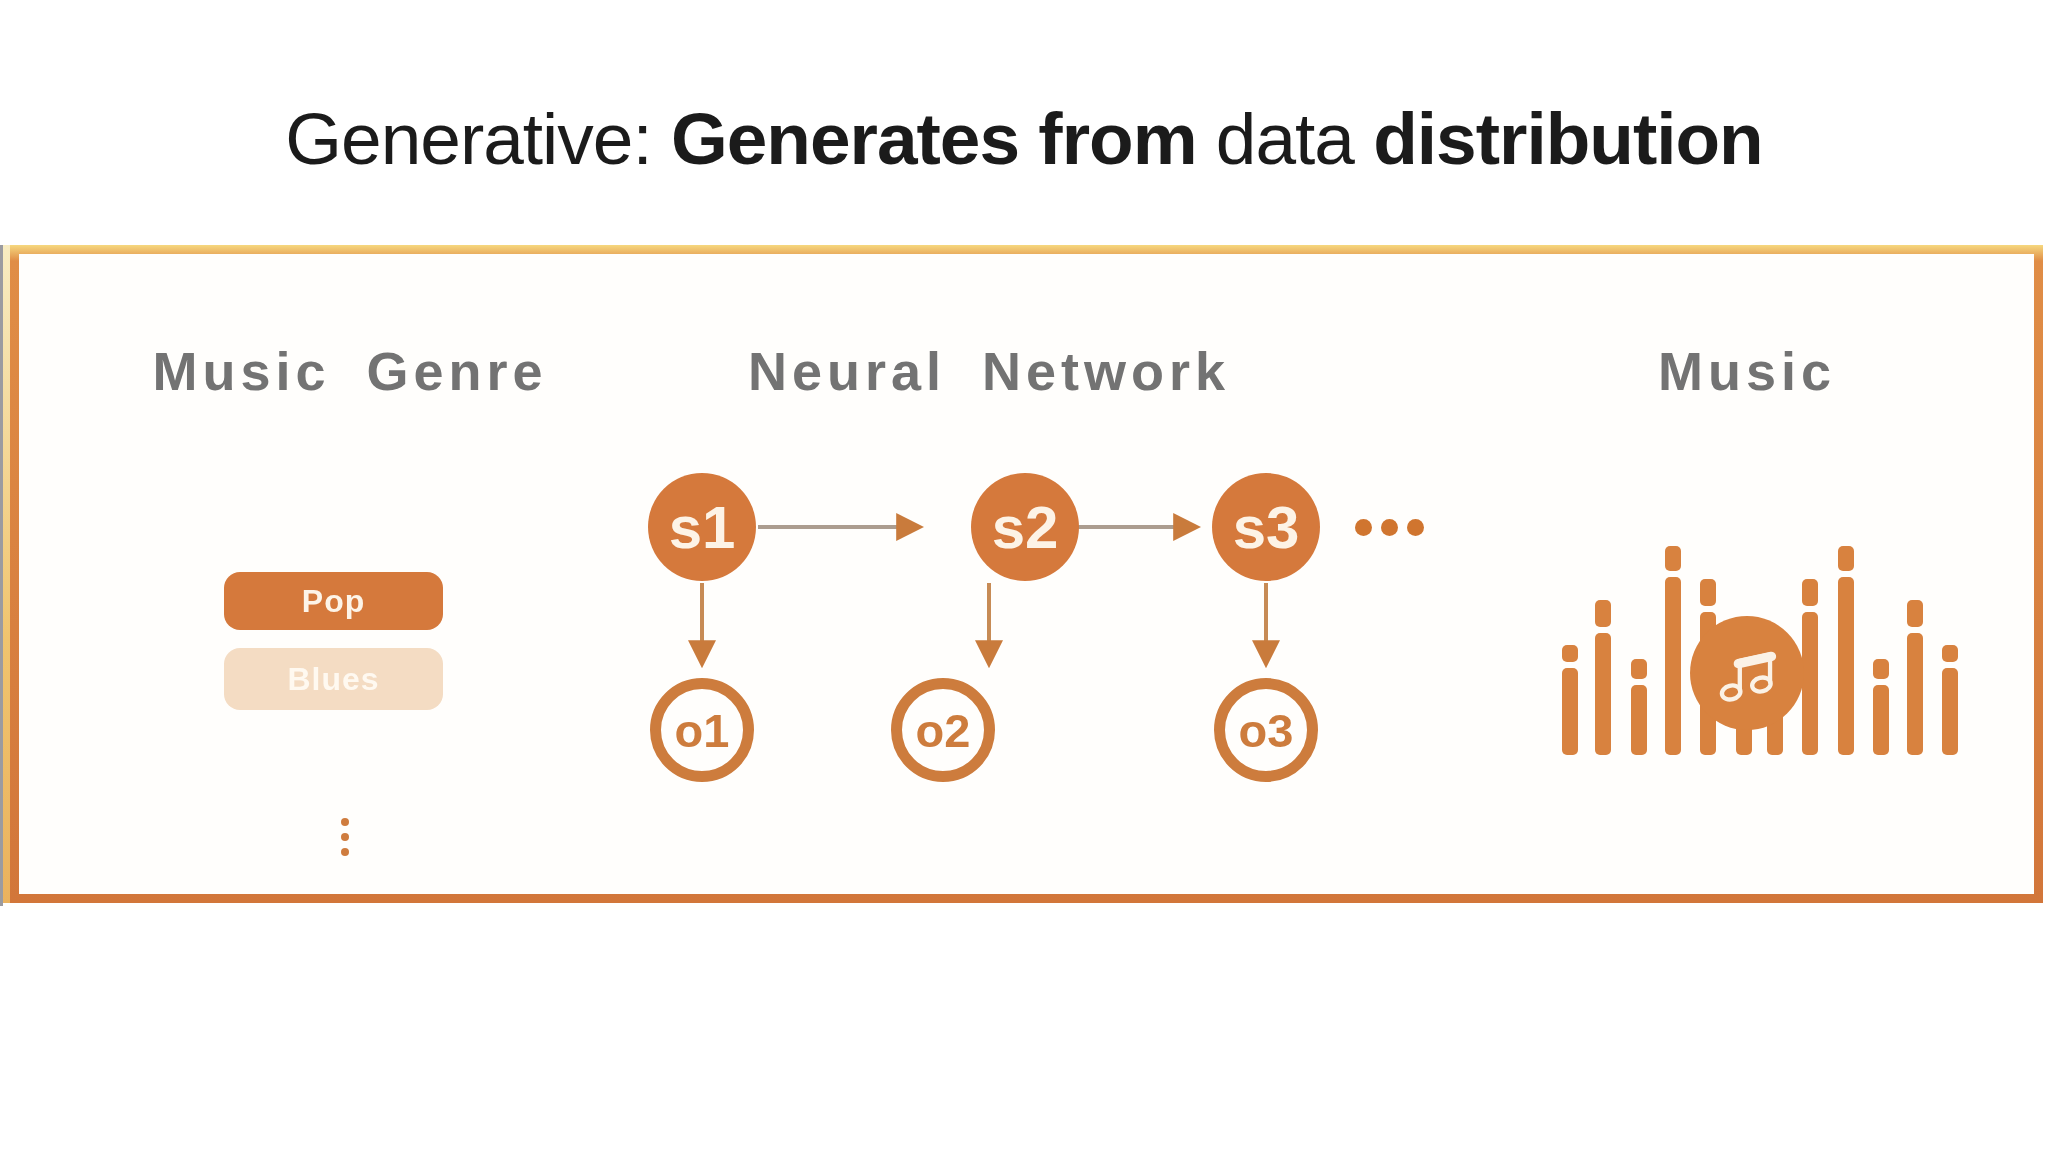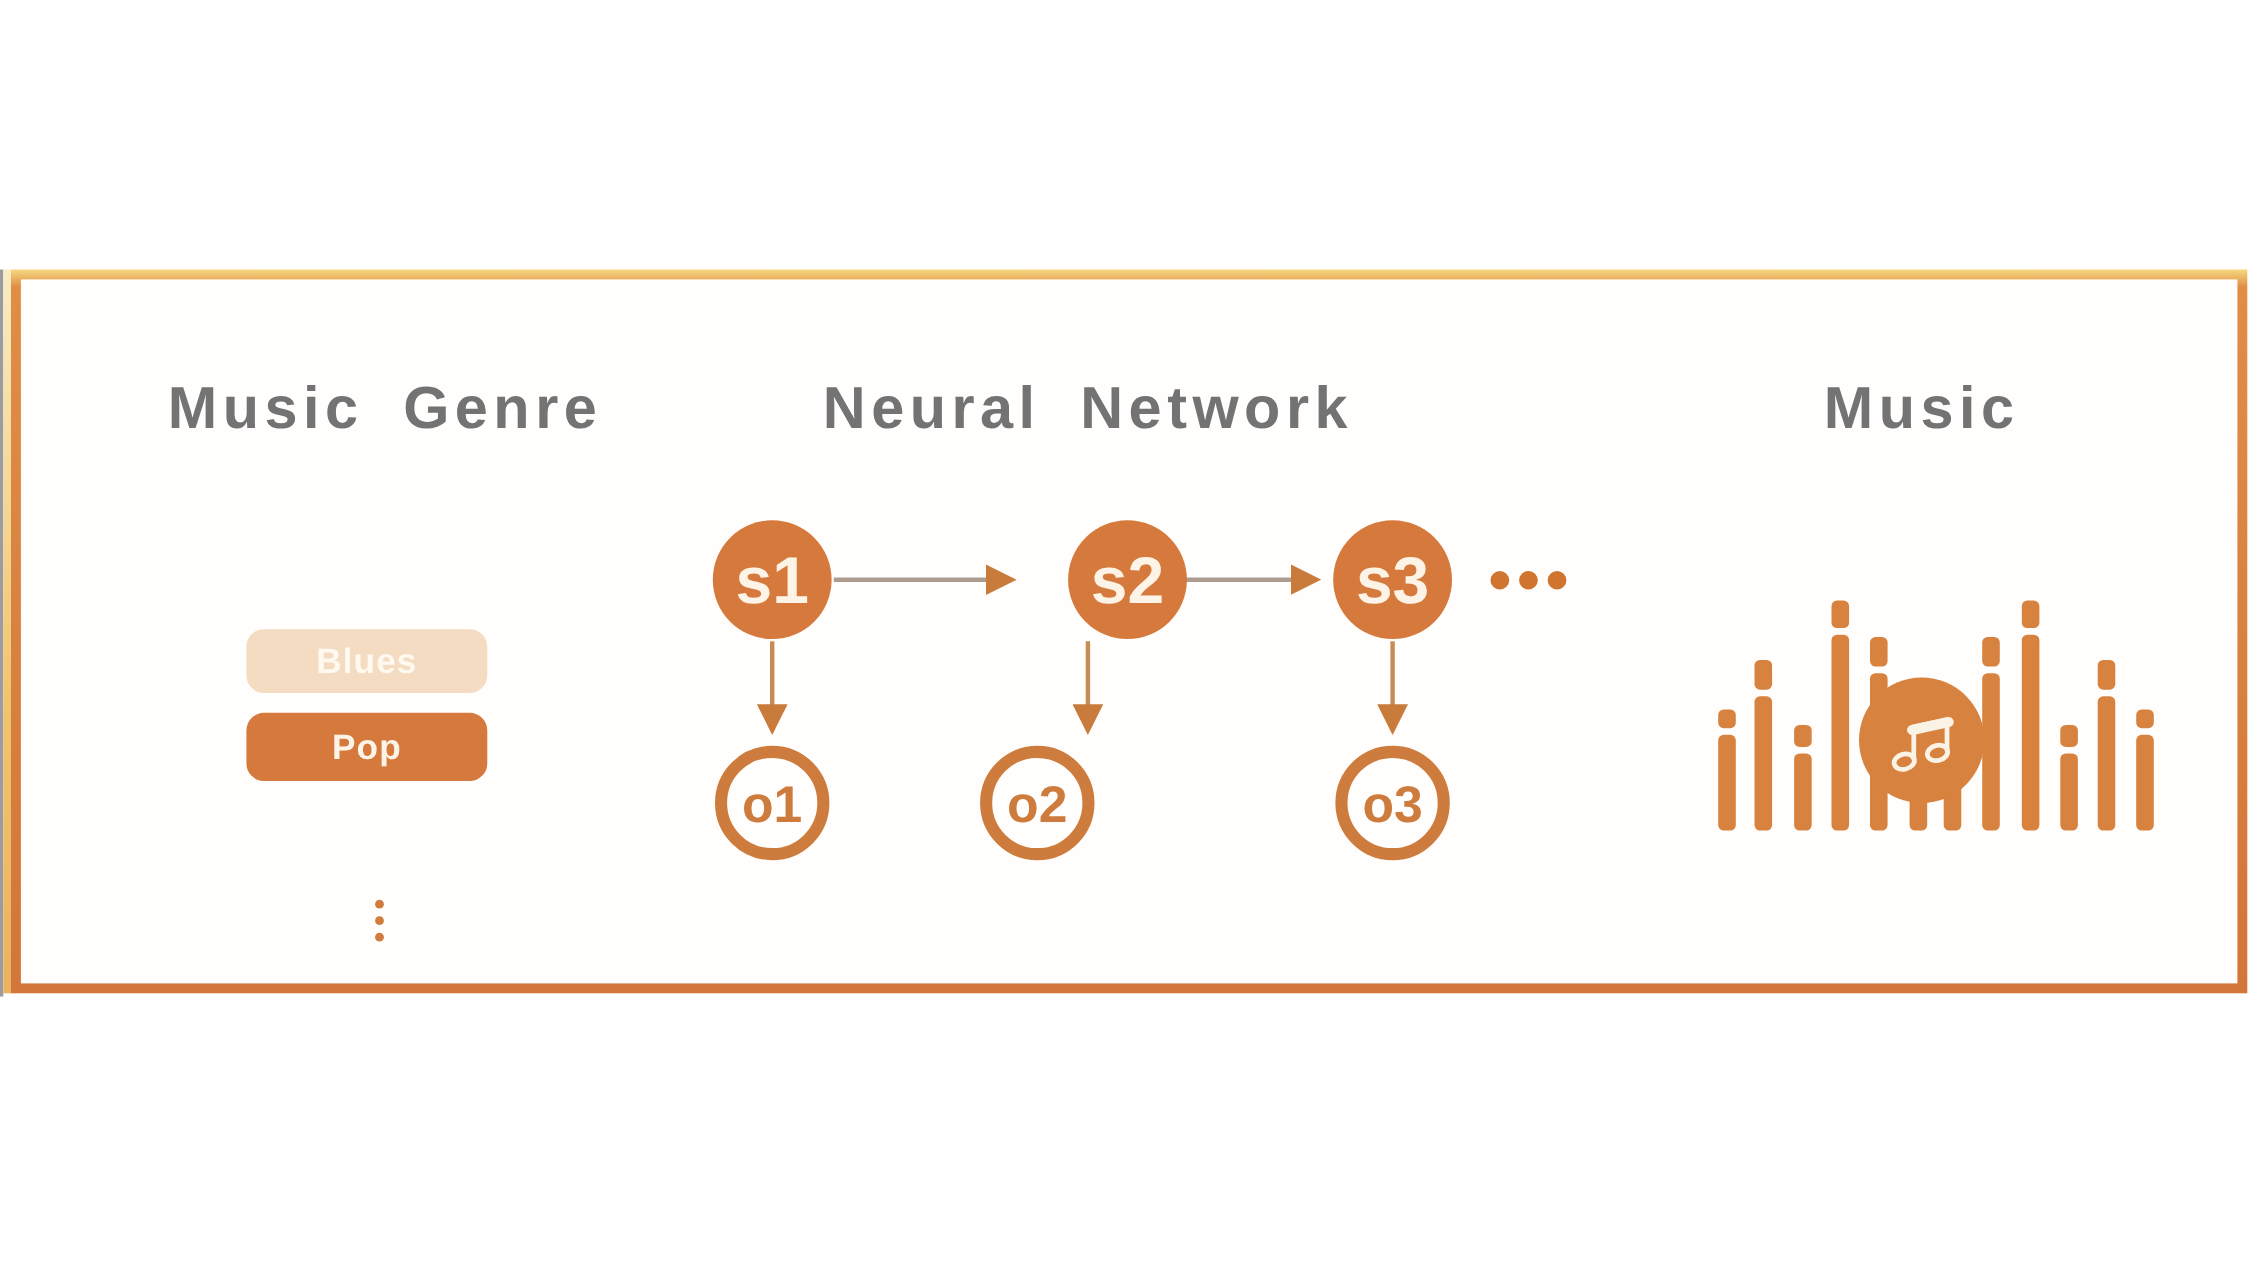--- a/index.html
+++ b/index.html
@@ -71,35 +71,36 @@
   .note-circle{
     position:absolute;left:140px;top:76px;width:114px;height:114px;border-radius:50%;
     background:#d8823f;z-index:4;display:flex;align-items:center;justify-content:center;
   }
 </style>
 </head>
 <body>
 
 <div class="stage">
 
+  <h1 class="slide-title"><span>Generative: </span><span class="bold">Generates from</span><span> data </span><span class="bold">distribution</span></h1>
 
   <div class="edge-gray"></div>
   <div class="edge-gold"></div>
 
   <div class="panel">
     <div class="panel-inner"></div>
   </div>
 
   <div class="sec-heading h-genre">Music Genre</div>
   <div class="sec-heading h-music">Music</div>
   <div class="sec-heading h-network">Neural Network</div>
 
   <div class="genre-list">
+      <div class="genre-btn active">Pop</div>
       <div class="genre-btn inactive">Blues</div>
-      <div class="genre-btn active">Pop</div>
     </div>
   <div class="vdots">
     <span class="vdot"></span>
     <span class="vdot"></span>
     <span class="vdot"></span>
   </div>
 
   <svg class="arrow-layer">
     <defs>
       <marker id="ah" viewBox="0 0 10 10" refX="8.5" refY="5" markerWidth="7" markerHeight="7" orient="auto-start-reverse">

